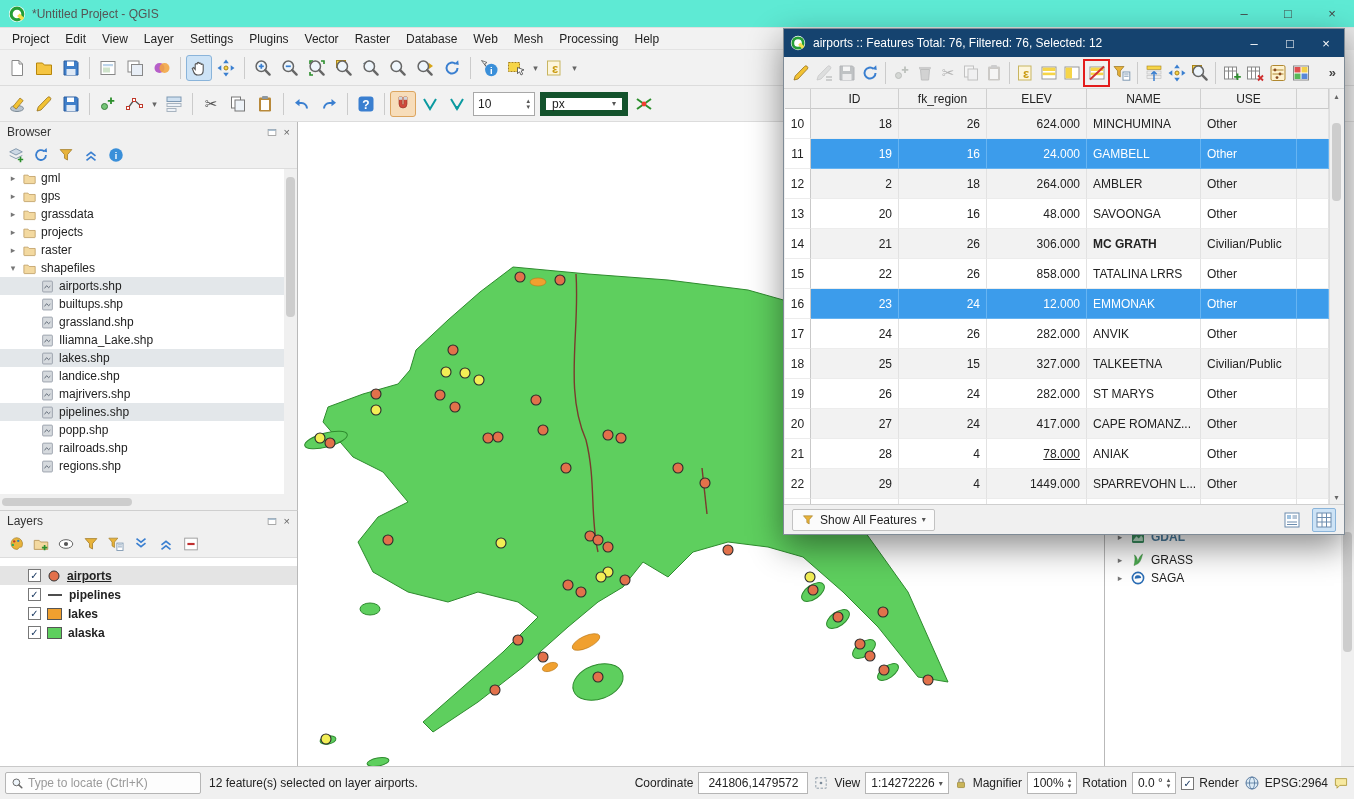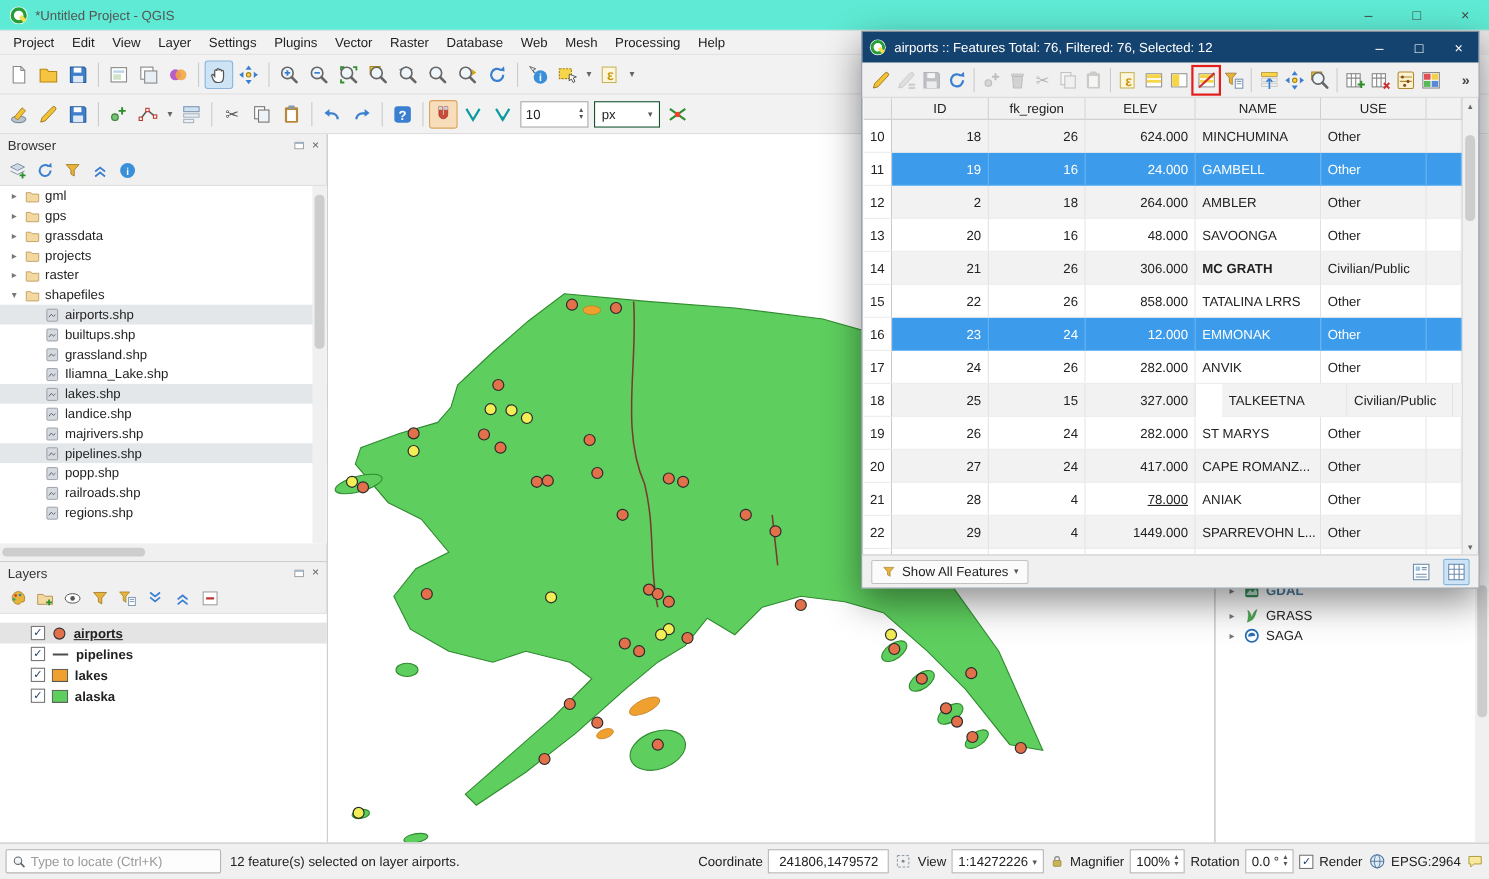--- a/index.html
+++ b/index.html
@@ -17,21 +17,21 @@
 
 .toolbar{left:0;width:1354px;height:36px;background:#f2f2f2;border-bottom:1px solid #dcdcdc;display:flex;align-items:center;padding-left:4px;gap:1px;position:absolute}
 .tbtn{width:26px;height:26px;border:1px solid transparent;border-radius:3px;display:inline-flex;align-items:center;justify-content:center;background:transparent;padding:0}
 .tbtn.sm{width:23px;height:23px}
 .tbtn.active{background:#cde3f6;border-color:#8ab4da}
 .tbtn.active.orange{background:#f7ddba;border-color:#dca55f}
 .tbtn.dim svg,.dbtn.dim svg{opacity:.38;filter:grayscale(.9)}
 .tsep{width:1px;height:22px;background:#cbcbcb;margin:0 4px}
 .tdrop{width:11px;height:26px;display:inline-flex;align-items:center;justify-content:center;color:#666;font-size:9px}
 .spinbox{width:62px;height:24px;background:#fff;border:1px solid #a8a8a8;display:flex;align-items:center;justify-content:space-between;padding:0 4px;margin:0 2px}
-.unitcombo{width:60px;height:24px;background:#fff;border:1px solid #14532d;display:flex;align-items:center;justify-content:space-between;padding:0 6px;margin:0 2px}
+.unitcombo{width:88px;height:24px;background:#fff;border:6px solid #14532d;display:flex;align-items:center;justify-content:space-between;padding:0 6px;margin:0 2px}
 .spincol{display:flex;flex-direction:column;font-size:7px;color:#555;line-height:6px}
 .spincol i{font-style:normal;height:6px}
 
 .panel-hdr{height:20px;display:flex;align-items:center;padding:0 7px;color:#333}
 .ph-btns{margin-left:auto;display:flex;gap:6px;align-items:center}
 .phb{color:#666;font-size:11px;display:inline-flex;align-items:center}
 .browser{left:0;top:122px;width:298px;height:388px;background:#f0f0f0;border-right:1px solid #b9b9b9;position:absolute}
 .ptoolbar{height:26px;display:flex;align-items:center;padding-left:4px;gap:2px}
 .tree{position:absolute;left:0;top:46px;right:0;bottom:16px;background:#fff;border-top:1px solid #ddd;overflow:hidden}
 .tree-row{height:18px;display:flex;align-items:center;gap:4px}
@@ -1056,21 +1056,21 @@
         <div class="cell num" style="width: 100px;">282.000</div>
         <div class="cell txt" style="width: 114px;">ANVIK</div>
         <div class="cell txt" style="width: 96px;">Other</div>
         <div class="cell" style="flex: 1 1 0%;"></div>
       </div>
       <div class="trow alt">
         <div class="rownum" style="width: 26px;">18</div>
         <div class="cell num" style="width: 88px;">25</div>
         <div class="cell num" style="width: 88px;">15</div>
         <div class="cell num" style="width: 100px;">327.000</div>
-        <div class="cell txt" style="width: 114px; margin-left: 24px;">TALKEETNA</div>
+        <div class="cell txt" style="width: 114px;">TALKEETNA</div>
         <div class="cell txt" style="width: 96px;">Civilian/Public</div>
         <div class="cell" style="flex: 1 1 0%;"></div>
       </div>
       <div class="trow">
         <div class="rownum" style="width: 26px;">19</div>
         <div class="cell num" style="width: 88px;">26</div>
         <div class="cell num" style="width: 88px;">24</div>
         <div class="cell num" style="width: 100px;">282.000</div>
         <div class="cell txt" style="width: 114px;">ST MARYS</div>
         <div class="cell txt" style="width: 96px;">Other</div>

